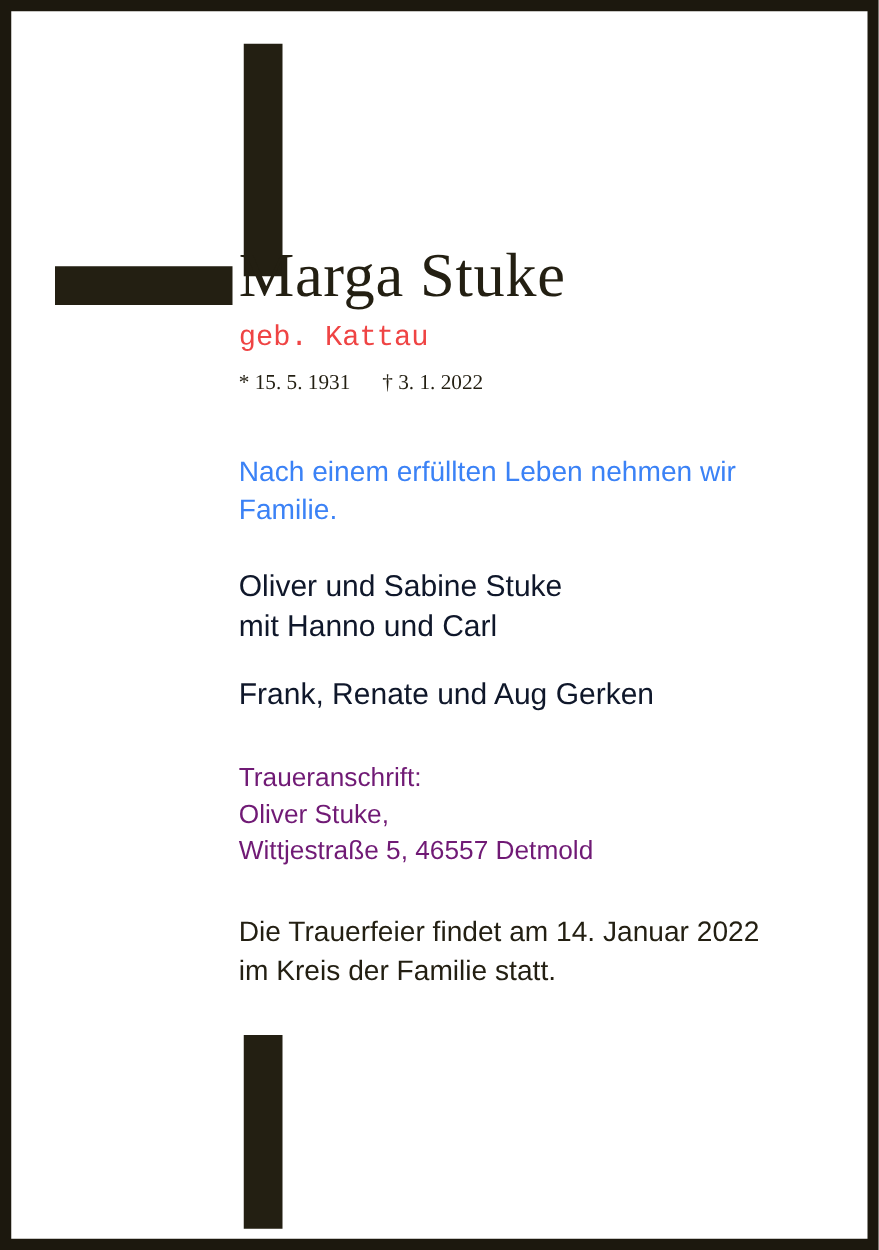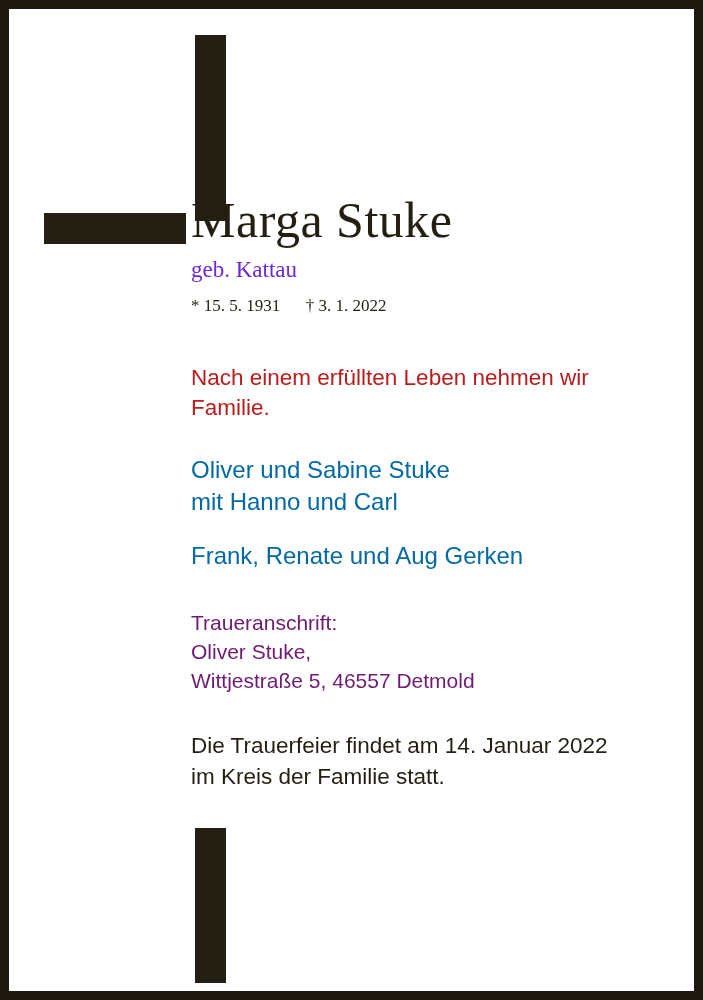--- a/index.html
+++ b/index.html
@@ -63,48 +63,48 @@
   .name {
     font-family: "Liberation Serif", serif;
     font-size: 50px;
     line-height: 58px;
     letter-spacing: 0.5px;
     font-weight: 400;
     margin: 0 0 6px 0;
     color: #231f12;
   }
   .maiden {
-    font-family: Liberation Serif, serif;
+    font-family: Liberation Mono, monospace;
     font-size: 23px;
     line-height: 30px;
     margin: 0;
-    color: #6d28d9;
+    color: #ef4444;
   }
   .dates {
     font-family: "Liberation Serif", serif;
     font-size: 17px;
     line-height: 34px;
     margin: 4px 0 0 0;
     color: #231f12;
     white-space: pre;
   }
   .message {
     font-size: 22.5px;
     line-height: 30px;
     margin: 40px 0 0 0;
-    color: #b91c1c;
+    color: #3b82f6;
   }
   .family-block {
     margin-top: 31px;
   }
   .family-line {
     font-size: 24px;
     line-height: 32px;
     margin: 0;
-    color: #0369a1;
+    color: #0f172a;
   }
   .family-group {
     margin-bottom: 22px;
   }
   .family-group:last-child {
     margin-bottom: 0;
   }
   .address-block {
     margin-top: 36px;
   }

